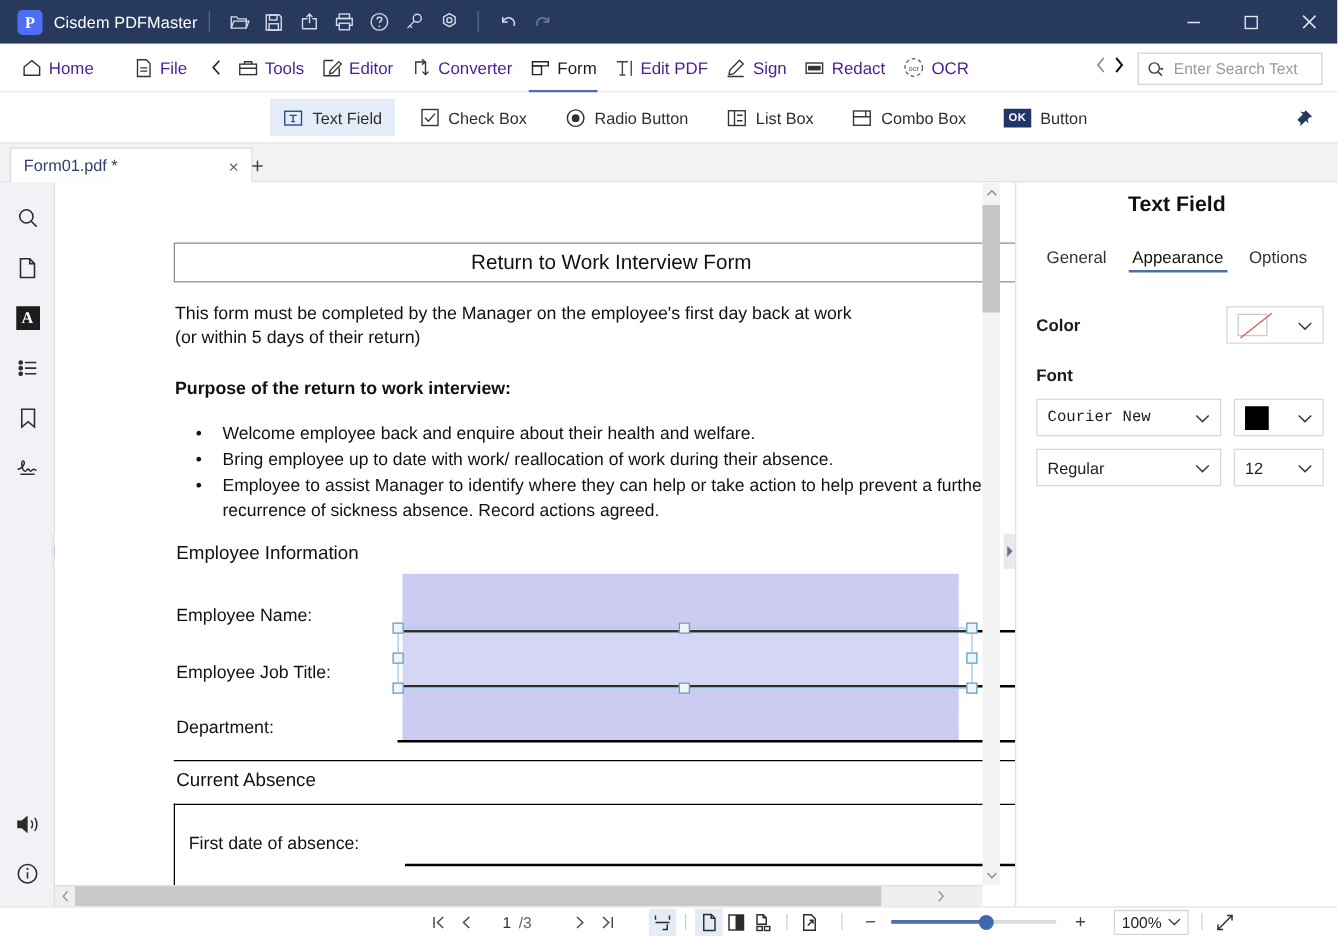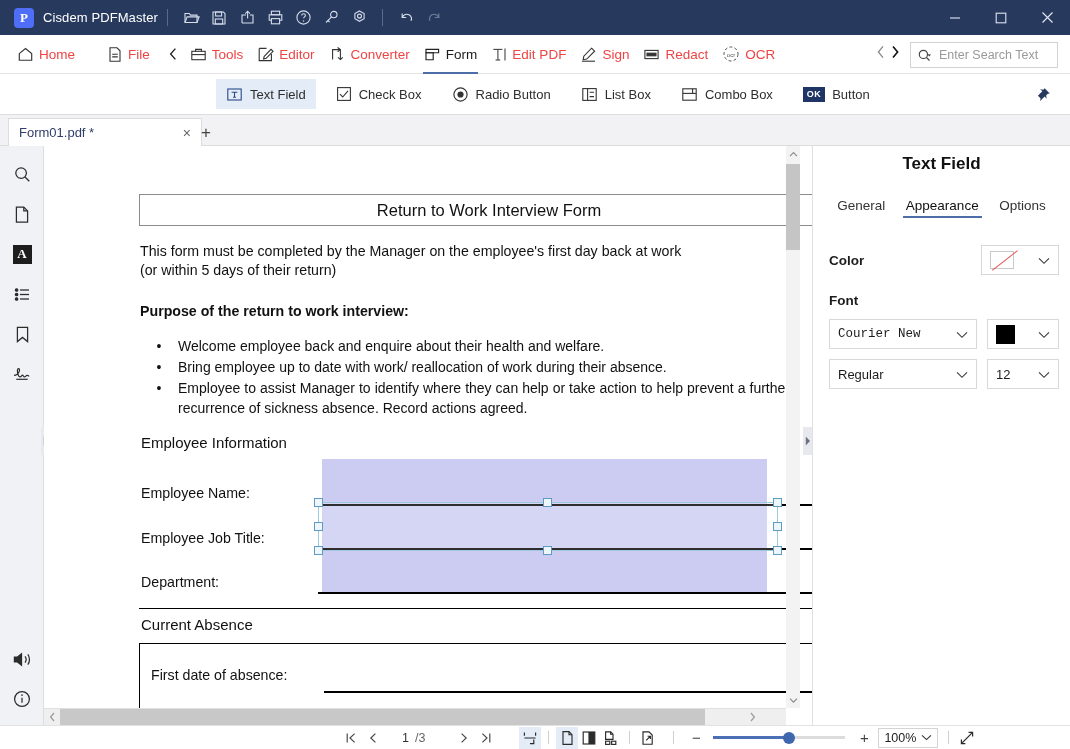--- a/index.html
+++ b/index.html
@@ -39,21 +39,21 @@
   }
 
   
   .ribbon {
     position:absolute; left:0; top:35px; width:1070px; height:39px;
     background:#ffffff; display:flex; align-items:center;
     border-bottom:1px solid #e3e3e3;
   }
   .rb-item {
     display:flex; align-items:center; height:39px; padding:0 7px;
-    color:#ef4444; font-size:13.5px; position:relative; white-space:nowrap;
+    color:#4c1d95; font-size:13.5px; position:relative; white-space:nowrap;
   }
   .rb-item .lbl { margin-left:5px; }
   .rb-item.active { color:#1b1b1b; }
   .rb-item.active::after {
     content:""; position:absolute; left:6px; right:6px; bottom:0; height:2px;
     background:#4e6ea8;
   }
   .rb-chev { width:18px; display:flex; align-items:center; justify-content:center; color:#333; }
   .searchbox {
     position:absolute; right:12px; top:7px; width:148px; height:26px;
@@ -792,21 +792,21 @@
     <div class="st-icon" style="font-size:15px;color:#444;margin-left:4px">−</div>
 
     <div class="zoom-slider" style="margin-left:6px">
       <div class="zs-track"></div>
       <div class="zs-fill"></div>
       <div class="zs-knob"></div>
     </div>
 
     <div class="st-icon" style="font-size:15px;color:#444;margin-left:8px">+</div>
 
-    <div class="zoombox" style="margin-left:3px">
+    <div class="zoombox" style="margin-left:16px">
       <span>100%</span>
       <span style="margin-left:5px;display:flex">
         <svg width="11" height="7" viewBox="0 0 11 7" fill="none" stroke="#333" stroke-width="1.1">
             <path d="M1 1.3L5.5 5.6 10 1.3"></path>
           </svg>
       </span>
     </div>
 
     <div class="st-sep" style="margin-left:10px"></div>
     <div class="st-icon">

